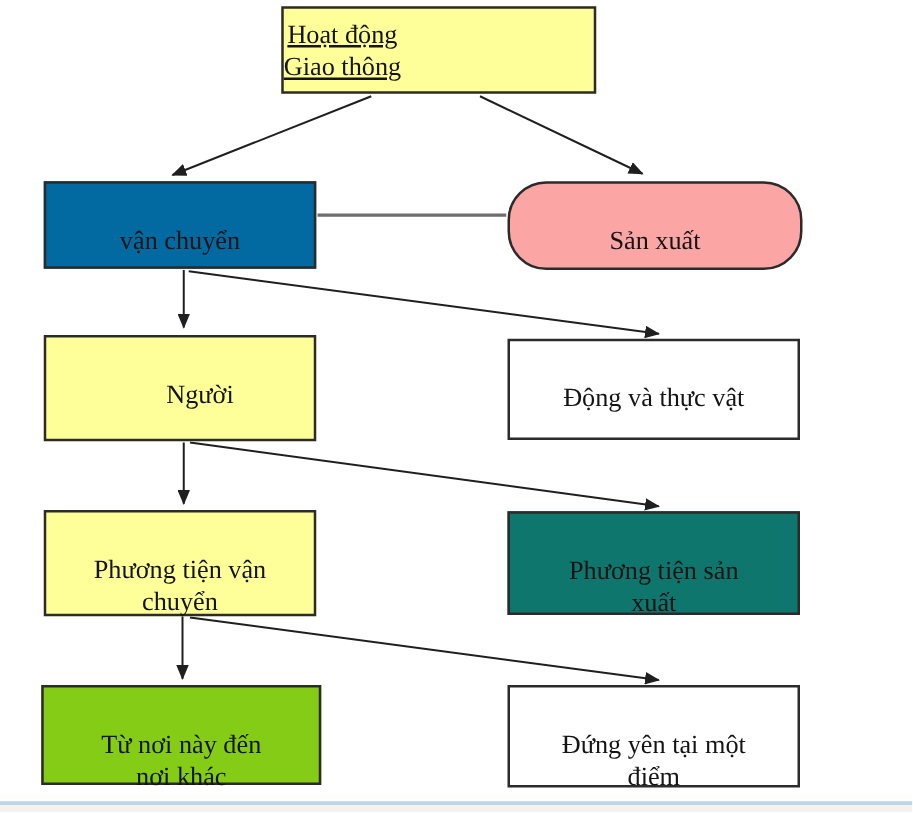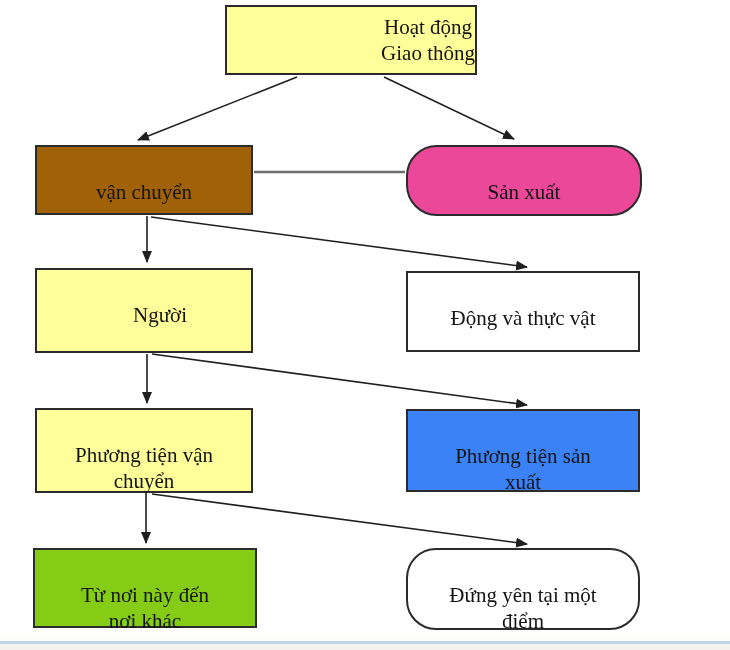--- a/index.html
+++ b/index.html
@@ -19,33 +19,34 @@
     background: #ffffff;
     text-align: center;
     font-size: 21px;
     line-height: 26px;
     white-space: pre-line;
     padding-top: 6px;
   }
   .node.center-v {
     display: flex;
     align-items: center;
-    justify-content: flex-end;
+    justify-content: flex-start;
     padding-top: 0;
+    text-decoration: underline;
   }
   
   #n-hoatdong   { left: 225px; top:   5px; width: 252px; height: 70px; }
   #n-vanchuyen  { left:  35px; top: 145px; width: 218px; height: 70px; }
   #n-sanxuat    { left: 406px; top: 145px; width: 236px; height: 71px; }
   #n-nguoi      { left:  35px; top: 268px; width: 218px; height: 85px; padding-left: 32px; }
   #n-dongthucvat{ left: 406px; top: 271px; width: 234px; height: 81px; }
   #n-ptvanchuyen{ left:  35px; top: 408px; width: 218px; height: 85px; }
   #n-ptsanxuat  { left: 406px; top: 409px; width: 234px; height: 83px; }
   #n-tunoinay   { left:  33px; top: 548px; width: 224px; height: 80px; }
-  #n-dungyen    { left: 406px; top: 548px; width: 234px; height: 82px; border-radius: 30px; }
+  #n-dungyen    { left: 406px; top: 548px; width: 234px; height: 82px; }
 
   svg.edges {
     position: absolute;
     left: 0; top: 0;
     width: 730px; height: 650px;
     pointer-events: none;
   }
   .edge { stroke: #1f1f1f; stroke-width: 1.6; fill: none; }
   .edge.gray { stroke: #6e6e6e; stroke-width: 2.6; }
 
@@ -74,42 +75,42 @@
     <line class="edge" x1="152" y1="354" x2="527" y2="405" marker-end="url(#ah)"></line>
     <line class="edge" x1="146" y1="493" x2="146" y2="543" marker-end="url(#ah)"></line>
     <line class="edge" x1="152" y1="494" x2="527" y2="544" marker-end="url(#ah)"></line>
   </svg>
 
   <div id="n-hoatdong" class="node center-v" style="background: rgb(255, 255, 153);">
     <span class="node-label">Hoạt động
 Giao thông</span>
   </div>
 
-  <div id="n-vanchuyen" class="node" style="background: #a16207;">
+  <div id="n-vanchuyen" class="node" style="background: #0369a1;">
     <span class="node-label">vận chuyển</span>
   </div>
 
-  <div id="n-sanxuat" class="node" style="background: #ec4899; border-radius: 31px;">
+  <div id="n-sanxuat" class="node" style="background: #fca5a5; border-radius: 31px;">
     <span class="node-label">Sản xuất</span>
   </div>
 
   <div id="n-nguoi" class="node" style="background: rgb(255, 255, 153);">
     <span class="node-label">Người</span>
   </div>
 
   <div id="n-ptvanchuyen" class="node" style="background: rgb(255, 255, 153);">
     <span class="node-label">Phương tiện vận
 chuyển</span>
   </div>
 
   <div id="n-dongthucvat" class="node" style="background: rgb(255, 255, 255);">
     <span class="node-label">Động và thực vật</span>
   </div>
 
-  <div id="n-ptsanxuat" class="node" style="background: #3b82f6;">
+  <div id="n-ptsanxuat" class="node" style="background: #0f766e;">
     <span class="node-label">Phương tiện sản
 xuất</span>
   </div>
 
   <div id="n-tunoinay" class="node" style="background: #84cc16;">
     <span class="node-label">Từ nơi này đến
 nơi khác</span>
   </div>
 
   <div id="n-dungyen" class="node" style="background: rgb(255, 255, 255);">

